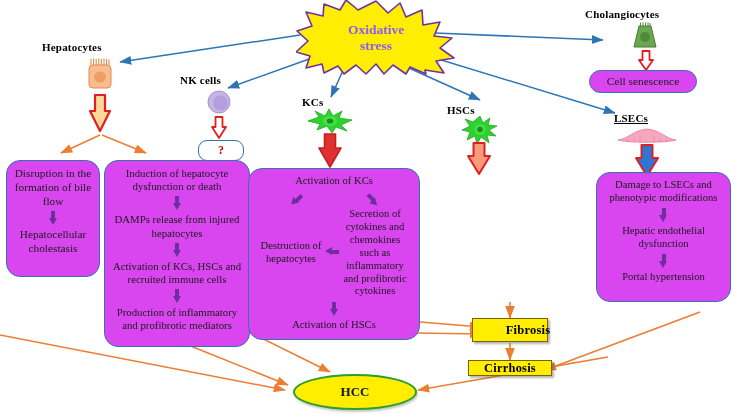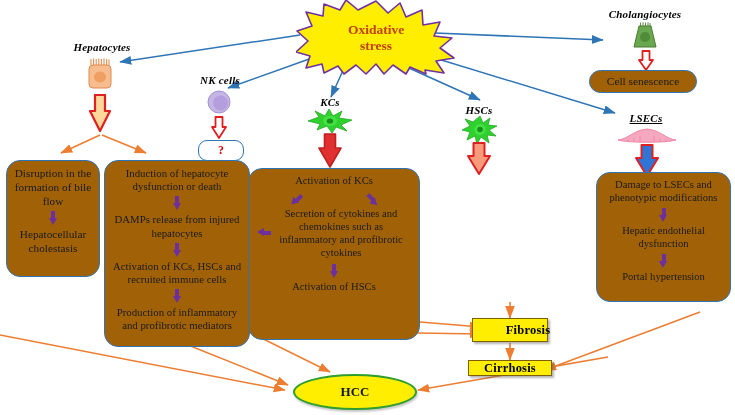--- a/index.html
+++ b/index.html
@@ -14,34 +14,33 @@
   #canvas{position:absolute;left:0;top:0;width:735px;height:415px;}
   svg#wires{position:absolute;left:0;top:0;width:735px;height:415px;pointer-events:none;}
 
   
   .celllabel{
     position:absolute;
     font-family:"Liberation Serif", serif;
     font-weight:bold;
     font-size:11px;
     color:#000;
-    text-align:center;
+    text-align:left;
     white-space:nowrap;
     letter-spacing:0.2px;
-    font-style:italic;
   }
   .celllabel.ul{text-decoration:underline;}
 
   
   .rbox{
     position:absolute;
     box-sizing:border-box;
     border:1.4px solid #2e75b6;
     border-radius:14px;
-    background:#a16207;
+    background:#d946ef;
     color:#1a1a1a;
     font-family:"Liberation Serif", serif;
     font-size:11.3px;
     line-height:1.22;
     text-align:center;
     display:flex;
     flex-direction:column;
     align-items:center;
     justify-content:flex-start;
     padding:6px 5px;
@@ -98,21 +97,21 @@
     font-size:13px;
     font-family:"Liberation Serif", serif;
     box-shadow:1px 2px 2px rgba(120,120,120,0.4);
   }
 
   
   .burst{position:absolute;}
   .burst .txt{
     position:absolute;left:0;top:0;width:100%;height:100%;
     display:flex;flex-direction:column;align-items:center;justify-content:center;
-    color:#c2410c;font-weight:bold;font-size:13.5px;
+    color:#8b5cf6;font-weight:bold;font-size:13.5px;
     font-family:"Liberation Serif", serif;line-height:1.15;
     text-align:center;pointer-events:none;
   }
 
   
   .qbox{
     position:absolute;box-sizing:border-box;
     border:1.4px solid #2e75b6;border-radius:9px;background:#fff;
     display:flex;align-items:center;justify-content:center;
     color:#d00000;font-weight:bold;font-size:12px;
@@ -245,20 +244,21 @@
     </svg>
   </div>
 
   <div class="rbox" style="left:248px;top:168px;width:172px;height:172px;font-size:10.6px;padding:6px 9px;">
     <div class="seg" style="margin-bottom:2px;">Activation of KCs</div>
     <div style="width:100%;display:flex;justify-content:space-around;height:16px;">
       <span class="parrow dl"></span>
       <span class="parrow dr"></span>
     </div>
     <div style="width:100%;display:flex;align-items:center;gap:2px;margin-top:2px;">
+      <div style="flex:0 0 66px;text-align:center;">Destruction of hepatocytes</div>
       <span class="parrow left" style="flex:0 0 12px;margin:0;"></span>
       <div style="flex:1;text-align:center;">Secretion of cytokines and chemokines such as inflammatory and profibrotic cytokines</div>
     </div>
     <span class="parrow" style="margin-top:4px;"></span>
     <div class="seg">Activation of HSCs</div>
   </div>
 
   <div class="celllabel" style="left:447px;top:104px;width:64px;">HSCs</div>
   <div class="icon" style="left:462px;top:116px;">
     <svg width="36" height="28" viewBox="0 0 36 28">

